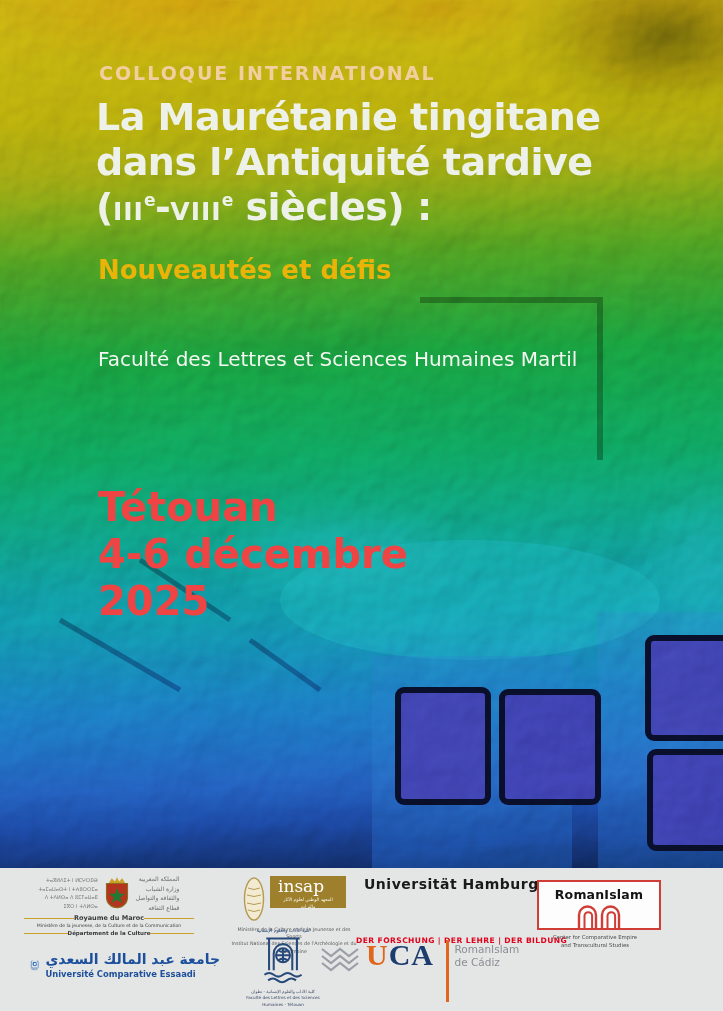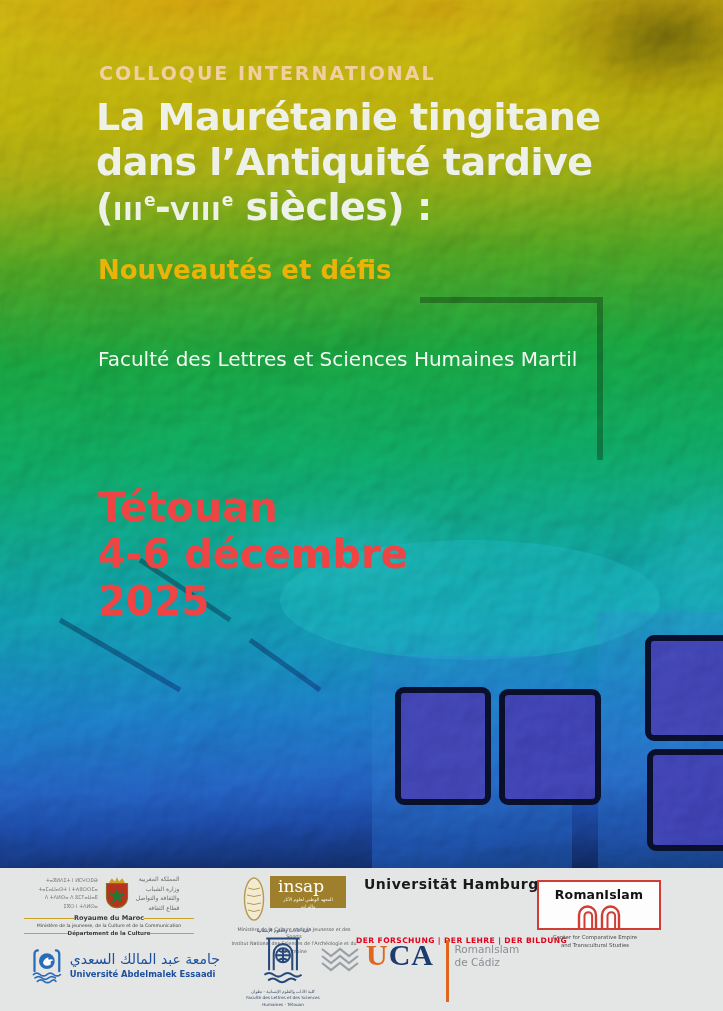--- a/index.html
+++ b/index.html
@@ -66,21 +66,21 @@
   
   .romanislam { left:537px; top:12px; width:116px; }
   .ri-box { position:relative; width:124px; height:50px; border:2.5px solid #cf3d35; background:#fdfdfd; overflow:hidden; }
   .ri-name { font-size:12.5px; font-weight:700; color:#141414; text-align:center; margin-top:5px; letter-spacing:.2px; }
   .ri-arches { position:absolute; left:50%; bottom:-1px; transform:translateX(-50%); }
   .ri-cap { font-size:5.4px; color:#4a4a4a; text-align:center; line-height:1.5; margin-top:3px; }
 
   
   .uae { left:30px; top:64px; width:190px; display:flex; align-items:center; gap:6px; }
   .uae-text { color:#1c4f9c; }
-  .uae-ar { font-size:14px; font-weight:400; white-space:nowrap; }
+  .uae-ar { font-size:14px; font-weight:700; white-space:nowrap; }
   .uae-fr { font-size:8.4px; font-weight:700; margin-top:2px; white-space:nowrap; }
 
   
   .flsh { left:243px; top:60px; width:80px; text-align:center; color:#274a7a; }
   .flsh-arc { font-size:4.6px; white-space:nowrap; }
   .flsh-cap { font-size:4.2px; line-height:1.5; color:#3a4a66; }
 
   
   .uca { left:320px; top:72px; display:flex; align-items:flex-start; gap:6px; }
   .uca-word { font-family:"Liberation Serif", serif; font-size:30px; font-weight:700; line-height:1; letter-spacing:1px; }
@@ -255,21 +255,21 @@
         <circle cx="30" cy="26" r="14" fill="#2b6cb8"></circle>
         <path d="M23,29 q2,-8 10,-10 q-1.5,3.5 0.5,4.5 q5,-2 8.5,1 q-4,0.5 -5.5,2.5 q2.5,6 -4.5,7 q-7,1 -9,-5" fill="#ffffff"></path>
         <g stroke="#2b6cb8" stroke-width="3" fill="none" stroke-linecap="round">
           <path d="M6,50 q6,-5 12,0 t12,0 t12,0 t12,0"></path>
           <path d="M9,56 q6,-5 12,0 t12,0 t12,0"></path>
           <path d="M13,62 q6,-5 12,0 t12,0 t9,0"></path>
         </g>
       </svg>
       <div class="uae-text">
         <div class="uae-ar">جامعة عبد المالك السعدي</div>
-        <div class="uae-fr">Université Abdelmalek Essaadi</div>
+        <div class="uae-fr">Université Comparative Essaadi</div>
       </div>
     </div>
 
     <div class="logo flsh">
       <div class="flsh-arc">كلية الآداب والعلوم الإنسانية</div>
       <svg width="56" height="52" viewBox="0 0 60 56">
         <g stroke="#274a7a" stroke-width="2.2" fill="none">
           <path d="M12,6 h36 M15,6 v34 M45,6 v34"></path>
           <path d="M20,40 V22 a10,10 0 0 1 20,0 V40"></path>
           <circle cx="30" cy="24" r="7.5"></circle>

